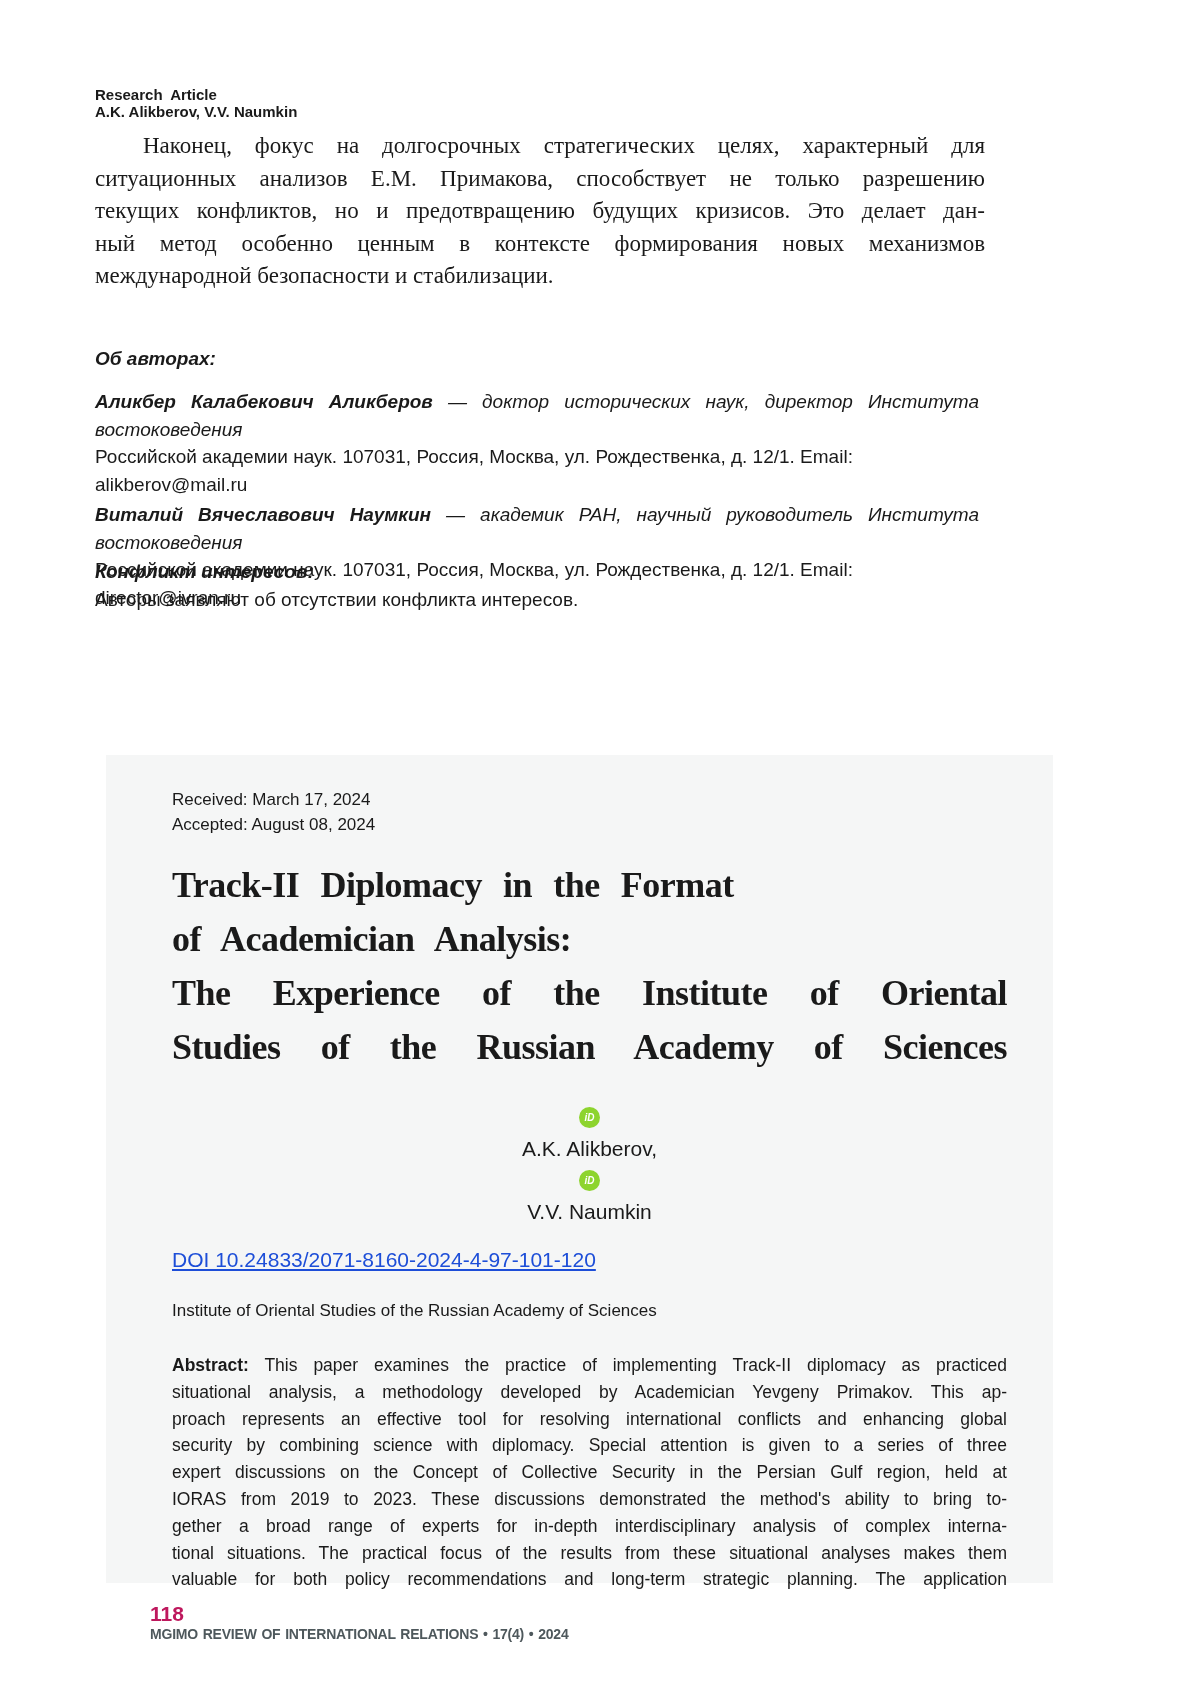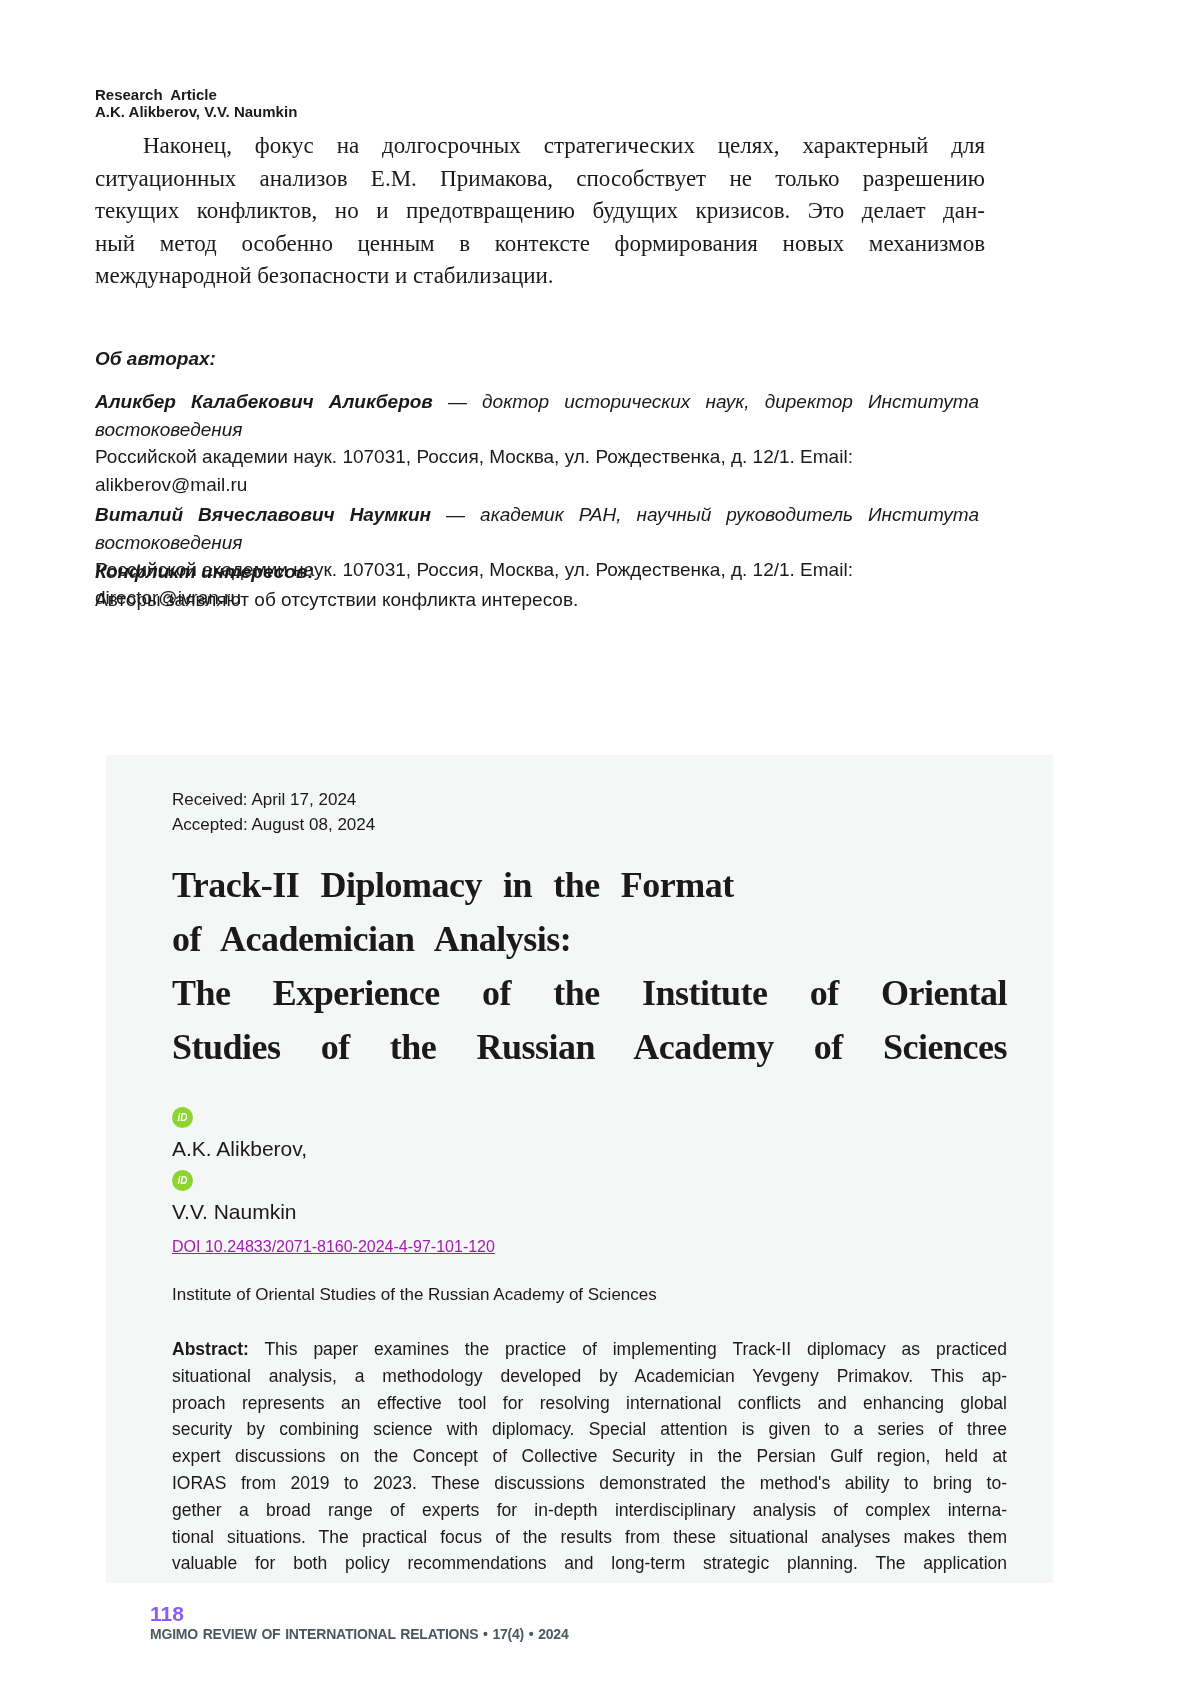--- a/index.html
+++ b/index.html
@@ -60,48 +60,48 @@
     font-family: "Liberation Serif", serif;
     font-weight: bold;
     font-size: 36px; line-height: 54px;
     letter-spacing: -0.5px;
   }
   .title-line.spread { word-spacing: 0.35em; }
   .title-line.fill { text-align: justify; text-align-last: justify; }
 
   #authors-row {
     margin-top: 33px;
-    display: flex; align-items: flex-start; gap: 9px;
+    display: flex; align-items: center; gap: 9px;
     font-size: 21px;
   }
   .orcid {
     display: inline-flex; width: 21px; height: 21px; border-radius: 50%;
     background: #8dd42e; color: #ffffff;
     font-size: 10px; font-weight: bold; font-style: italic;
     align-items: center; justify-content: center;
     flex: 0 0 auto;
   }
   #doi-link {
     display: inline-block;
-    margin-top: 14px;
-    font-size: 16px;
-    color: #a21caf; text-decoration: underline;
+    margin-top: 24px;
+    font-size: 21px;
+    color: #1d4ed8; text-decoration: underline;
   }
   #affiliation { margin-top: 29px; font-size: 17px; }
 
   #abstract { margin-top: 31px; font-size: 17.5px; line-height: 26.8px; }
   .abs-line { text-align: justify; text-align-last: justify; }
   .abs-label { font-weight: bold; }
 
   
   #footer {
     top: 1602px; left: 78px;
     display: flex; align-items: baseline;
   }
-  #footer .pagenum { font-size: 21px; font-weight: bold; color: #8b5cf6; }
+  #footer .pagenum { font-size: 21px; font-weight: bold; color: #be185d; }
   #footer .journal {
     margin-left: 72px;
     font-size: 14px; font-weight: bold;
     color: #4e585c;
     letter-spacing: -0.2px; word-spacing: 1px;
   }
 </style>
 </head>
 <body>
 
@@ -130,21 +130,21 @@
     <div class="a-line2">Российской академии наук. 107031, Россия, Москва, ул. Рождественка, д. 12/1. Email: director@ivran.ru</div>
   </div>
 </div>
 
 <div id="conflict-heading" class="abs">Конфликт интересов:</div>
 <div id="conflict-text" class="abs">Авторы заявляют об отсутствии конфликта интересов.</div>
 
 <div id="article-box" class="abs">
 
   <div class="udc-block">
-    <div>Received: April 17, 2024</div>
+    <div>Received: March 17, 2024</div>
     <div>Accepted: August 08, 2024</div>
   </div>
 
   <div id="article-title">
     <div class="title-line spread">Track-II Diplomacy in the Format</div>
     <div class="title-line spread">of Academician Analysis:</div>
     <div class="title-line fill">The Experience of the Institute of Oriental</div>
     <div class="title-line fill">Studies of the Russian Academy of Sciences</div>
   </div>
 

